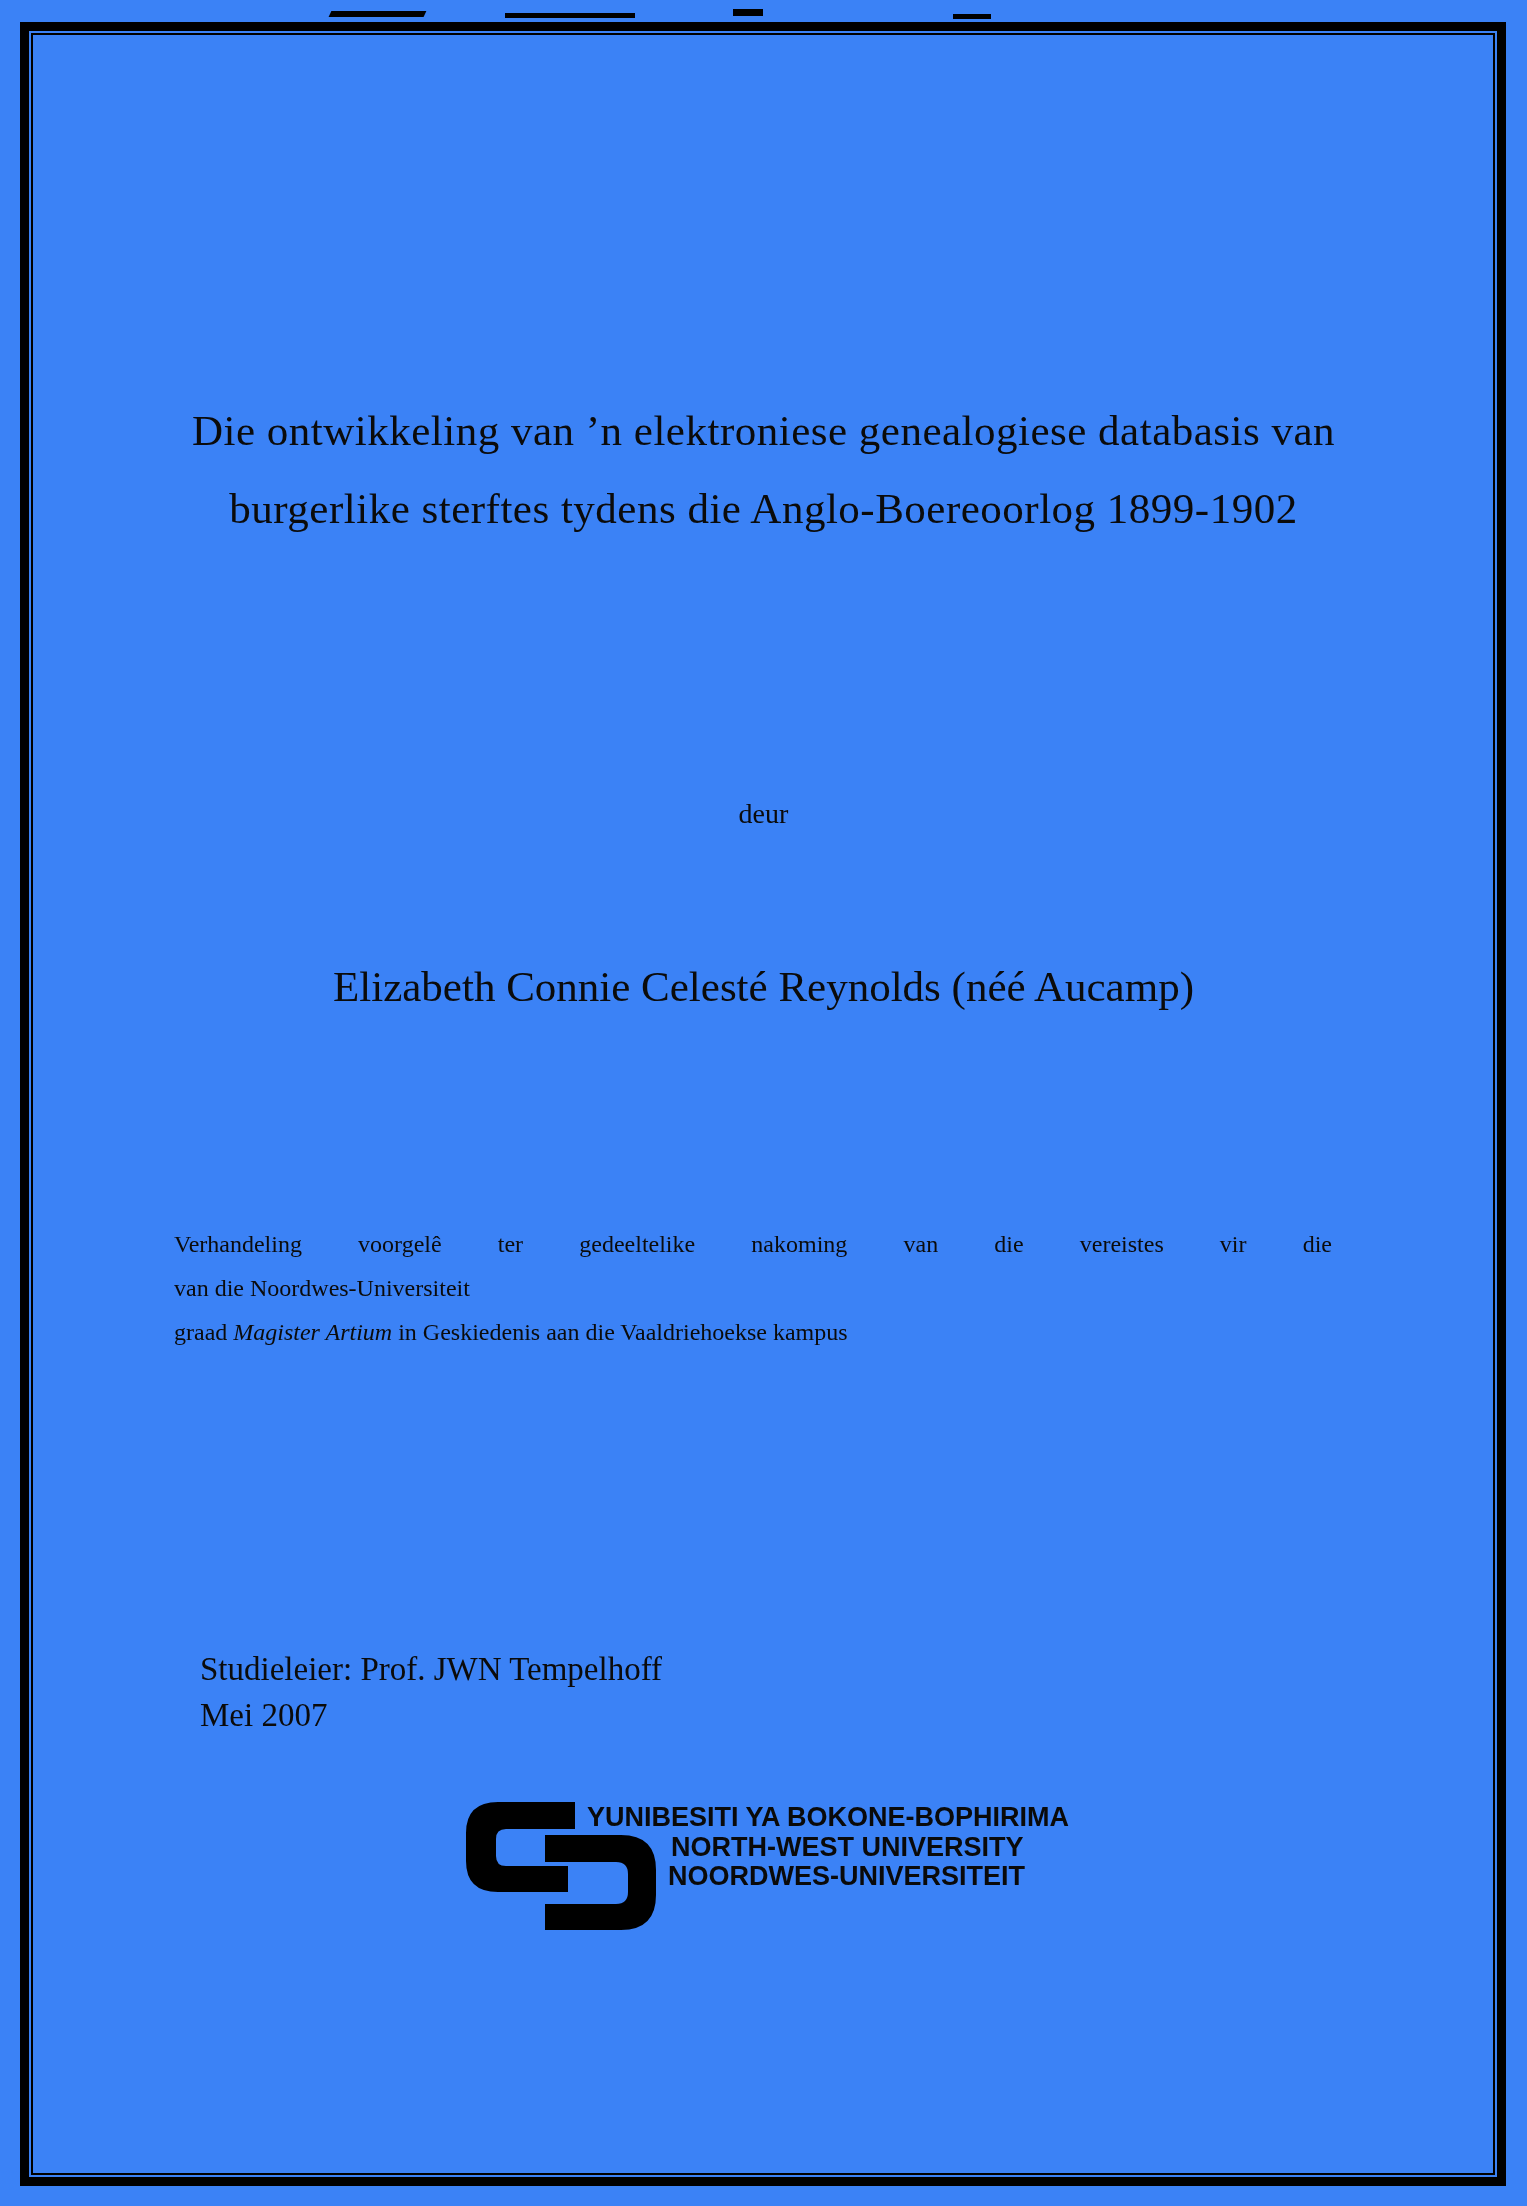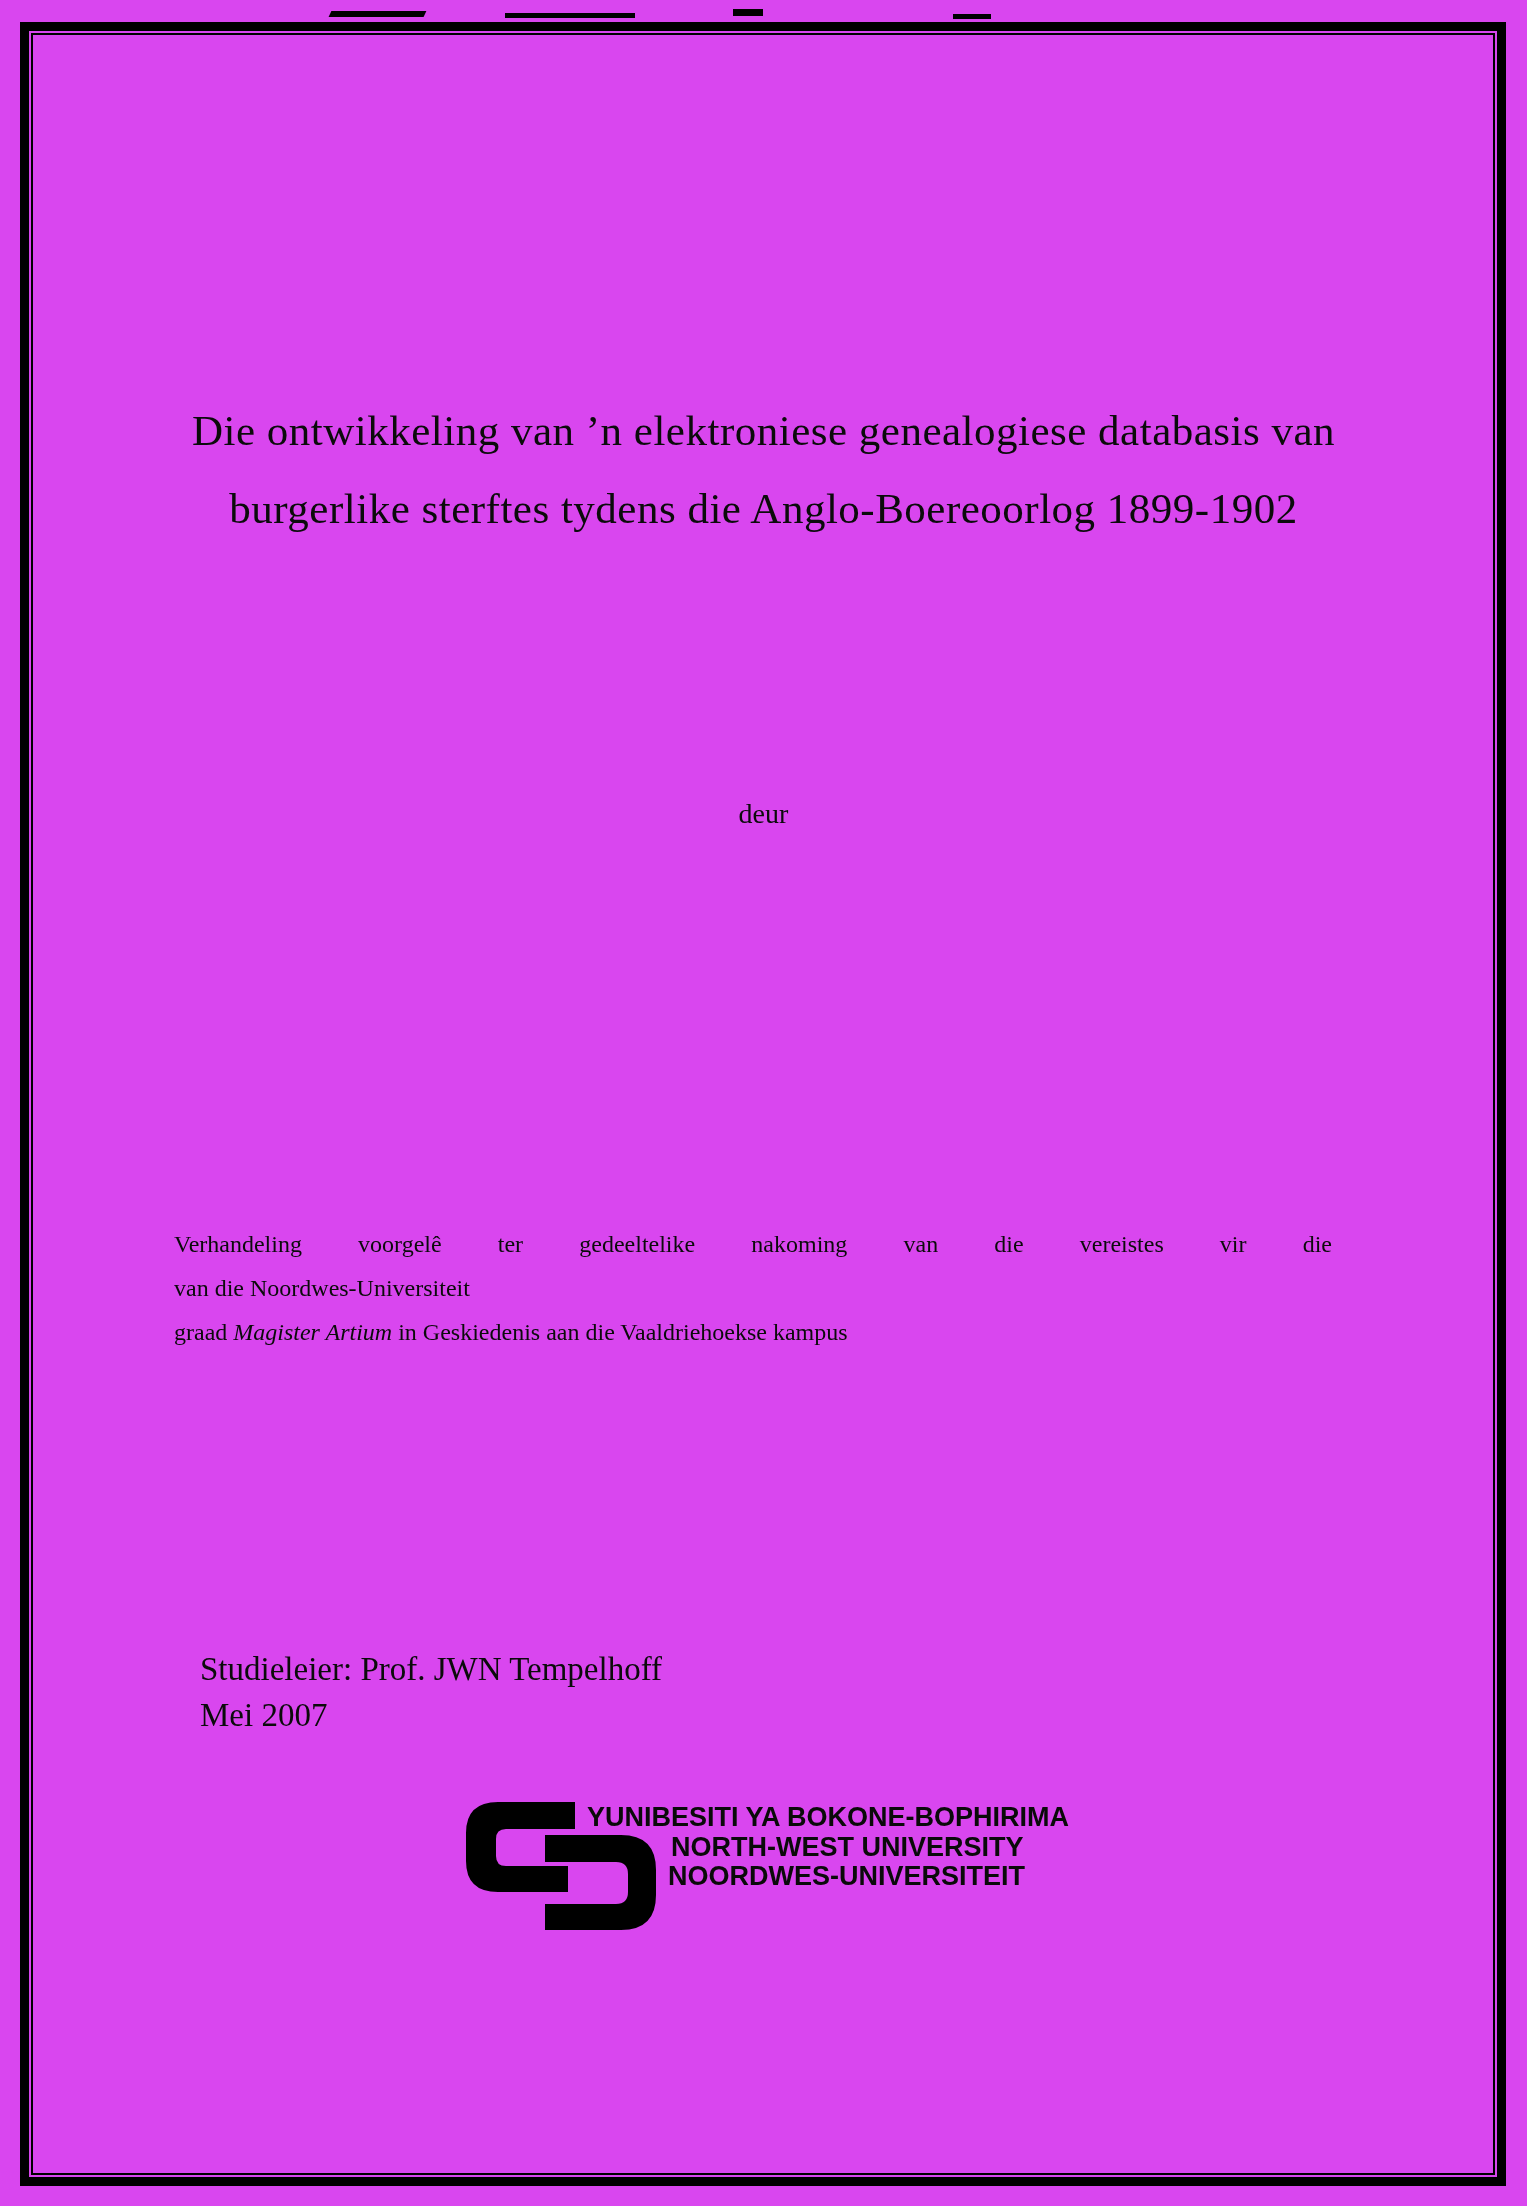--- a/index.html
+++ b/index.html
@@ -1,20 +1,20 @@
 <!DOCTYPE html>
 <html><head>
 <meta charset="utf-8">
 <style>
   html, body { margin: 0; padding: 0; background: #e8e8e8; }
   .page {
     position: relative;
     width: 1527px;
     height: 2206px;
-    background: #d946ef;
+    background: #3b82f6;
     overflow: hidden;
     font-family: "Liberation Serif", "DejaVu Serif", serif;
     color: #0b0b0b;
   }
   
   .frame-outer {
     position: absolute;
     left: 20px; top: 22px; right: 21px; bottom: 20px;
     border: 9px solid #000;
   }
@@ -106,20 +106,21 @@
     <div class="frame-inner"></div>
   </div>
 
   <div class="title-block">
     <div>Die ontwikkeling van ’n elektroniese genealogiese databasis van</div>
     <div>burgerlike sterftes tydens die Anglo-Boereoorlog 1899-1902</div>
   </div>
 
   <div class="byline">deur</div>
 
+  <div class="author">Elizabeth Connie Celesté Reynolds (néé Aucamp)</div>
 
   <div class="statement">
     <div class="just">Verhandeling voorgelê ter gedeeltelike nakoming van die vereistes vir die</div>
     <div>van die Noordwes-Universiteit</div>
     <div><span>graad </span><span class="ital">Magister Artium</span><span> in Geskiedenis aan die Vaaldriehoekse kampus</span></div>
   </div>
 
   <div class="supervisor">
     <div>Studieleier: Prof. JWN Tempelhoff</div>
     <div>Mei 2007</div>

